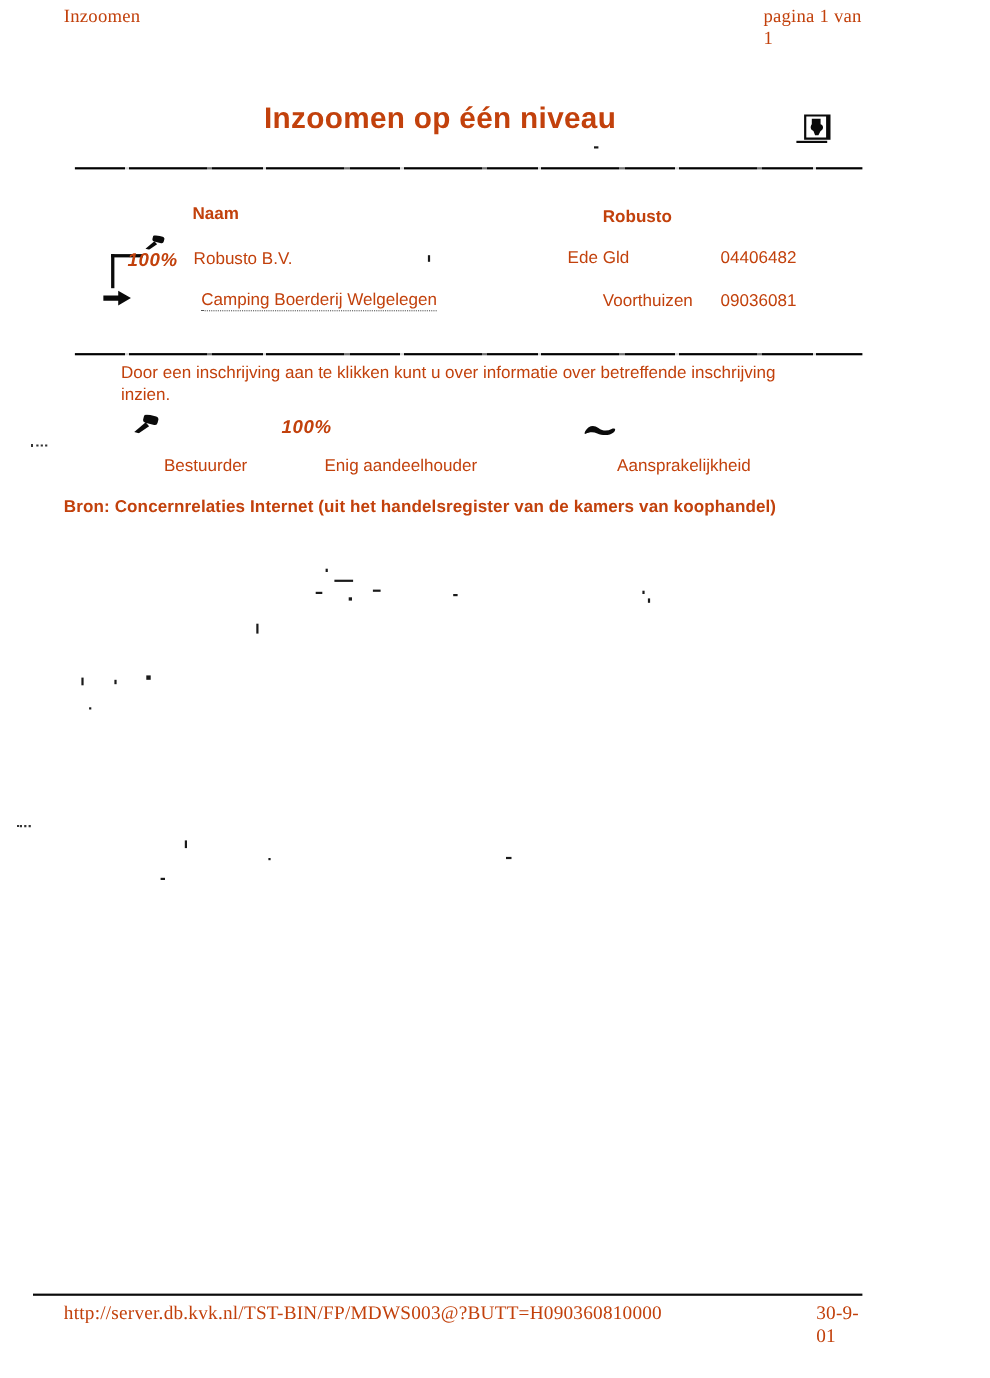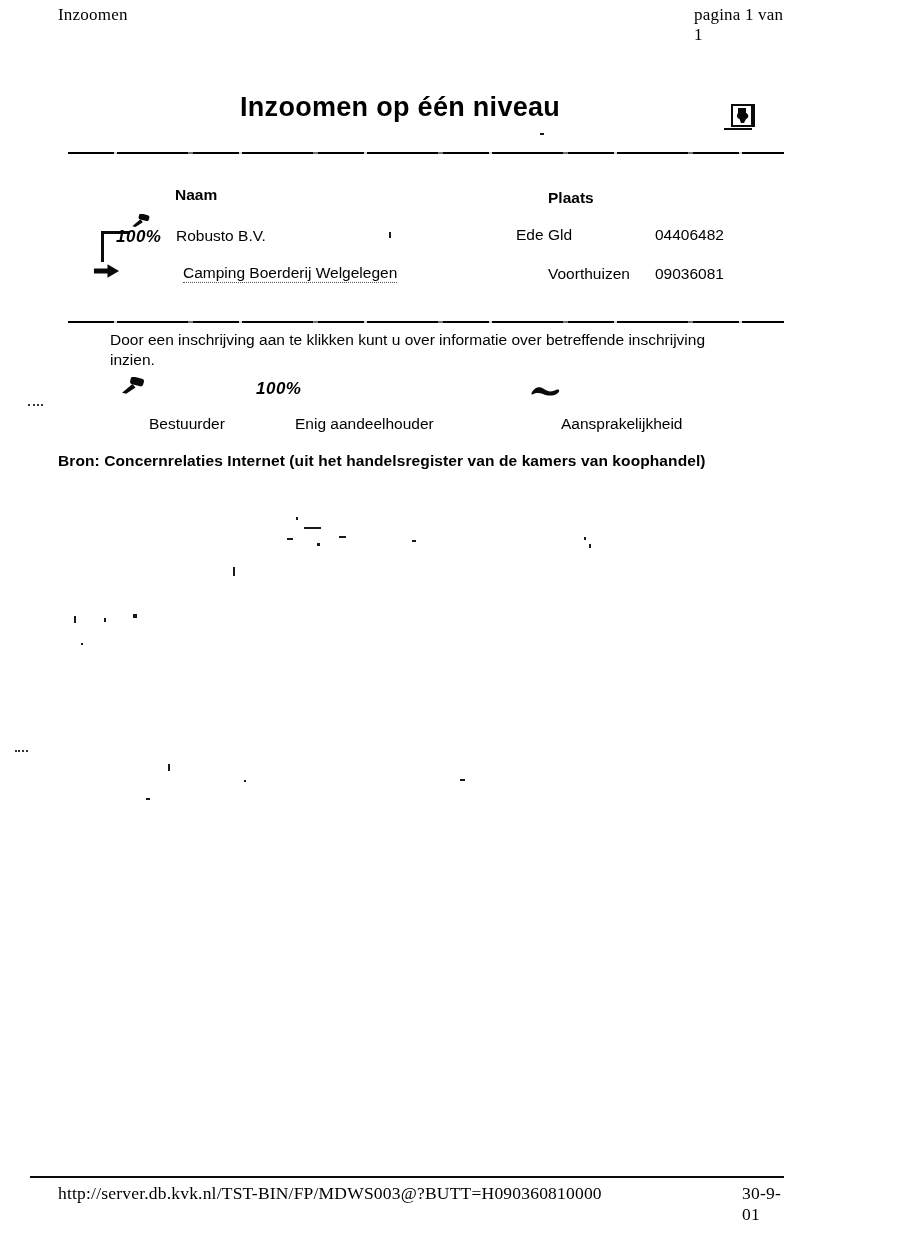--- a/index.html
+++ b/index.html
@@ -3,21 +3,21 @@
 <meta charset="utf-8">
 <style>
   * { box-sizing: border-box; margin: 0; padding: 0; }
   html, body { background: #ffffff; }
   .page {
     position: relative;
     width: 784px;
     height: 1253px;
     background: #ffffff;
     font-family: "Liberation Sans", sans-serif;
-    color: #000000;
+    color: #c2410c;
     overflow: hidden;
   }
   .abs { position: absolute; }
   .serif { font-family: "Liberation Serif", serif; }
   .hdr { font-size: 17px; letter-spacing: 0.2px; }
   .title {
     font-size: 27px;
     font-weight: bold;
     letter-spacing: 0.3px;
   }
@@ -73,21 +73,21 @@
   <div class="abs imgbtn" style="left:731px; top:104px;">
     <svg width="18" height="17" viewBox="0 0 18 17" style="margin:1px auto 0 auto;">
       <path d="M5 1 h8 v5 c3 1 3 5 0 6 l-2 4 h-3 l-1.5 -4 c-3 -1 -3 -4 -1.5 -6 Z" fill="#0a0a0a"></path>
     </svg>
     <div class="imgbtn-underline"></div>
   </div>
 
   <div class="abs rule" style="left:68px; top:152px; width:722px;"></div>
 
   <div class="abs colhead" style="left:175px; top:185px;">Naam</div>
-  <div class="abs colhead" style="left:548px; top:188px;">Plaats</div>
+  <div class="abs colhead" style="left:548px; top:188px;">Robusto</div>
 
   <div class="abs" style="left:131px; top:214px;">
     <svg width="22" height="13" viewBox="0 0 26 16">
       <path d="M1 15 L11 6.5 L14 10 L5 16 Z" fill="#0a0a0a"></path>
       <rect x="9" y="0.5" width="13" height="7.5" rx="2.5" transform="rotate(14 16 4)" fill="#0a0a0a"></rect>
     </svg>
   </div>
   <div class="abs bracket" style="left:101px; top:231px;"></div>
   <div class="abs share" style="left:116px; top:227px;">100%</div>
   <div class="abs cell" style="left:176px; top:227px;">Robusto B.V.</div>

